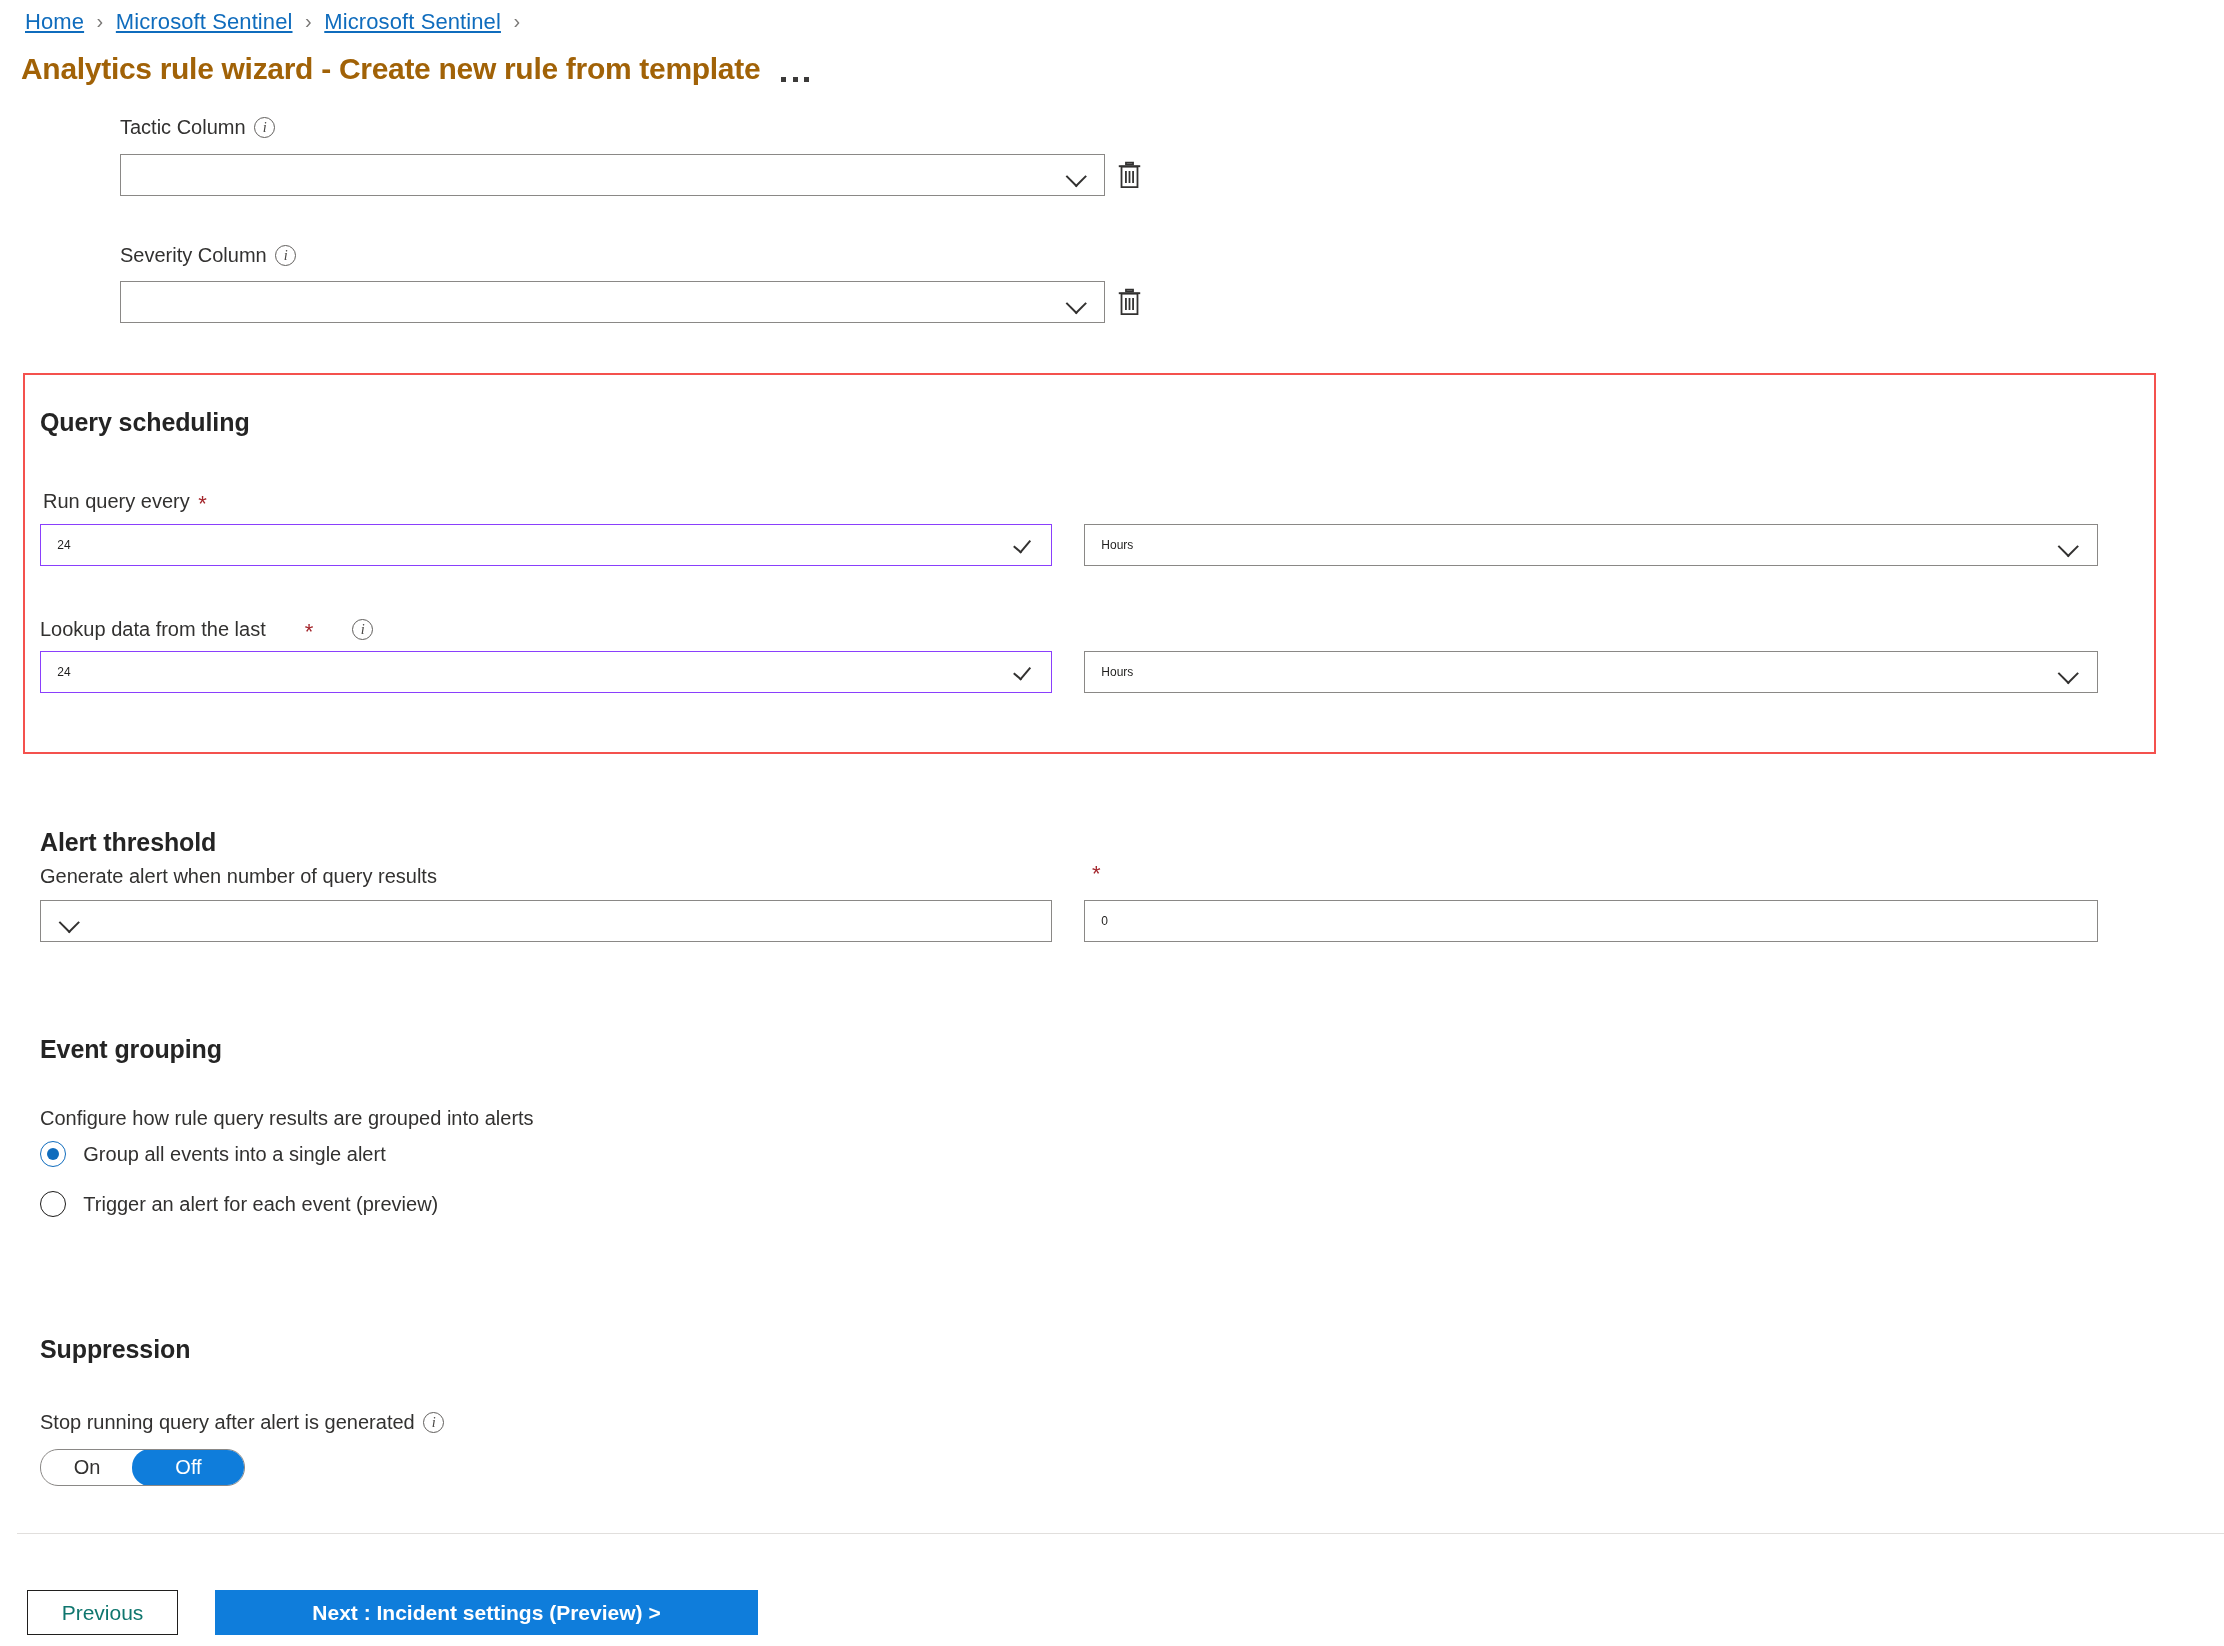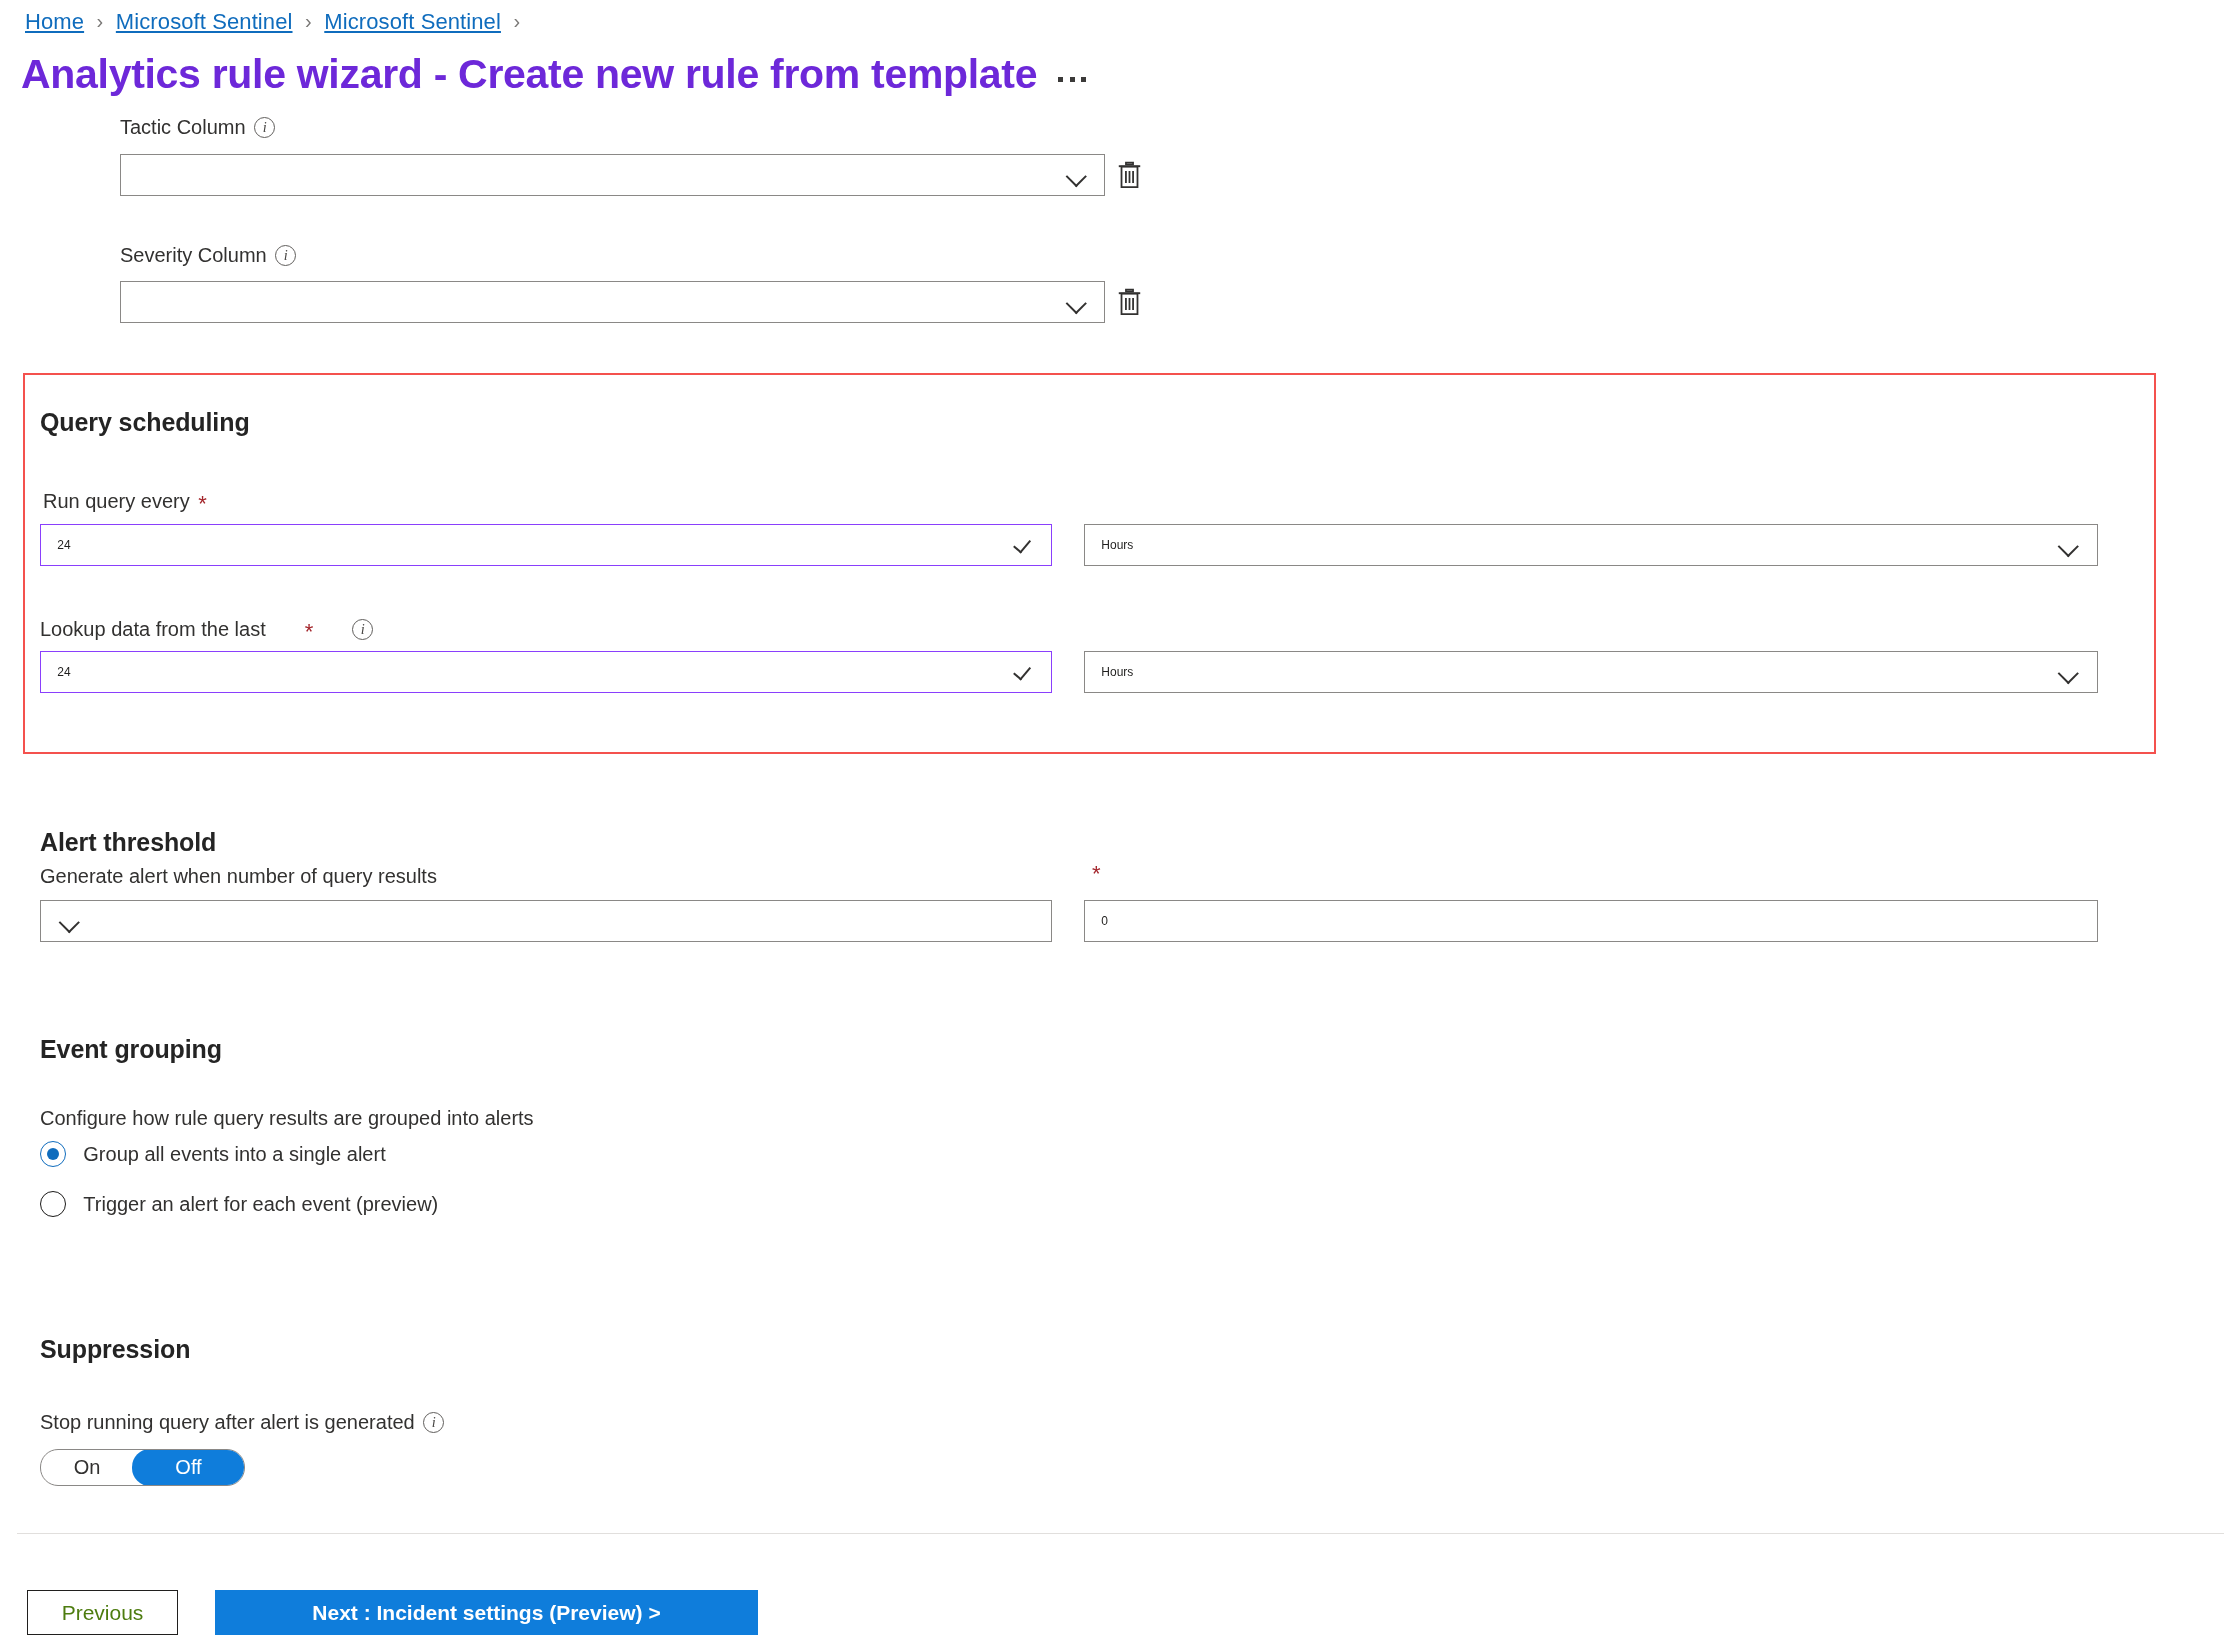--- a/index.html
+++ b/index.html
@@ -45,23 +45,23 @@
   
   .page-title-row {
     position: absolute;
     left: 21px;
     top: 52px;
     display: flex;
     align-items: flex-start;
     gap: 21px;
   }
   .page-title {
-    font-size: 41px;
+    font-size: 30px;
     font-weight: 600;
-    color: #6d28d9;
+    color: #a16207;
     line-height: 1.12;
     white-space: nowrap;
     letter-spacing: -0.3px;
     text-align: center;
   }
   .title-ellipsis {
     display: flex;
     align-items: center;
     gap: 6.7px;
     padding-top: 25px;
@@ -270,21 +270,21 @@
     display: flex;
     align-items: center;
     justify-content: center;
     font-size: 21px;
     cursor: pointer;
     white-space: nowrap;
   }
   .btn-secondary {
     border: 1.5px solid #201f1e;
     background: #ffffff;
-    color: #4d7c0f;
+    color: #0f766e;
     padding: 0 17.3px;
   }
   .btn-primary {
     background: #0f7ddb;
     color: #ffffff;
     border: 1px solid #0f7ddb;
     font-weight: 600;
     padding: 0 21px;
   }
 

